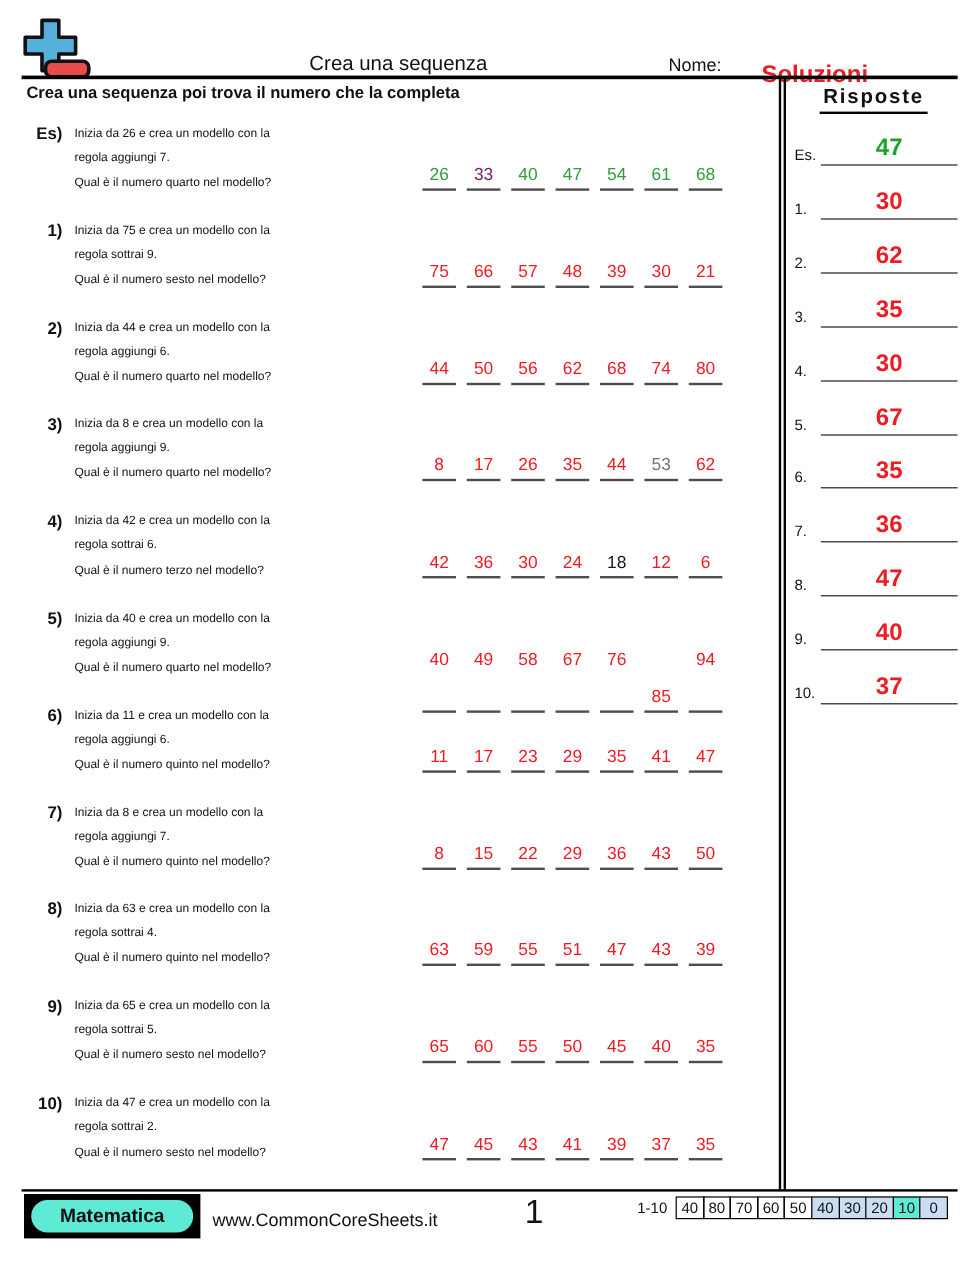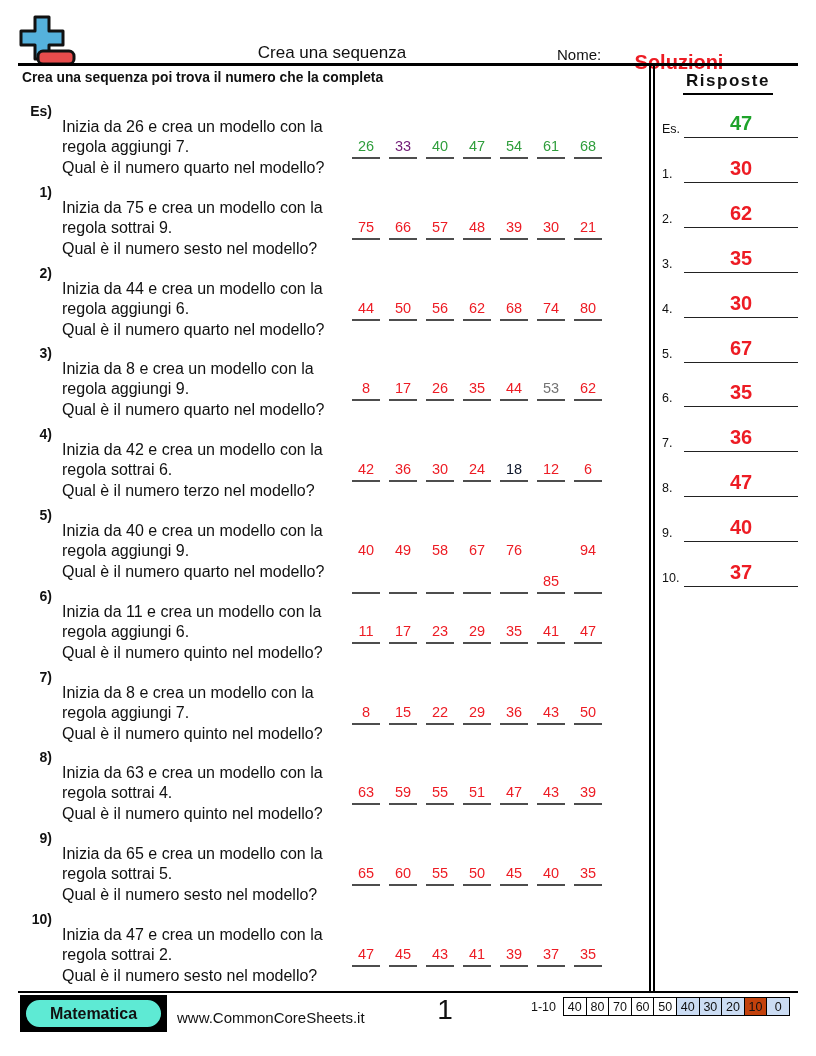--- a/index.html
+++ b/index.html
@@ -20,21 +20,21 @@
   .hline { position: absolute; left: 18px; top: 63px; width: 780px; height: 2.5px; background: #000; }
   .instruction { position: absolute; left: 22px; top: 70px; font-size: 13.8px; font-weight: bold; }
 
   
   .vline { position: absolute; left: 649px; top: 64px; width: 6px; height: 928px;
            border-left: 2px solid #000; border-right: 2px solid #000; }
 
   
   .problem { position: absolute; left: 0; width: 648px; height: 78px; }
   .p-label { position: absolute; left: 0; top: 1px; width: 52px; text-align: right; font-weight: bold; font-size: 14px; }
-  .p-text { position: absolute; left: 62px; top: 15px; width: 300px; font-size: 16px; line-height: 20.3px; }
+  .p-text { position: absolute; left: 62px; top: 0; width: 300px; font-size: 10px; line-height: 20.3px; }
   .p-seq { position: absolute; left: 352px; top: 36px; display: flex; gap: 9px; }
   .seq-num { width: 28px; text-align: center; font-size: 14.5px; padding-bottom: 3px;
              border-bottom: 2px solid #4d4d4d; }
 
   
   .risposte-wrap { position: absolute; left: 658px; top: 71px; width: 140px; text-align: center; }
   .risposte-wrap span { display: inline-block; font-size: 17px; font-weight: bold; letter-spacing: 1.5px;
                         border-bottom: 2.5px solid #000; padding: 0 3px 2px; }
   .ans-row { position: absolute; left: 656px; width: 144px; height: 36px; }
   .ans-label { position: absolute; left: 6px; bottom: 2px; font-size: 12.5px; }
@@ -331,15 +331,15 @@
 <div class="score-label">1-10</div>
 <div class="score-table" id="score-table">
     <div class="score-cell">40</div>
     <div class="score-cell">80</div>
     <div class="score-cell">70</div>
     <div class="score-cell">60</div>
     <div class="score-cell">50</div>
     <div class="score-cell" style="background: rgb(203, 220, 243);">40</div>
     <div class="score-cell" style="background: rgb(203, 220, 243);">30</div>
     <div class="score-cell" style="background: rgb(203, 220, 243);">20</div>
-    <div class="score-cell" style="background: #c2410c;">10</div>
+    <div class="score-cell" style="background: #5eead4;">10</div>
     <div class="score-cell" style="background: rgb(203, 220, 243);">0</div>
   </div>
 
 </body></html>

